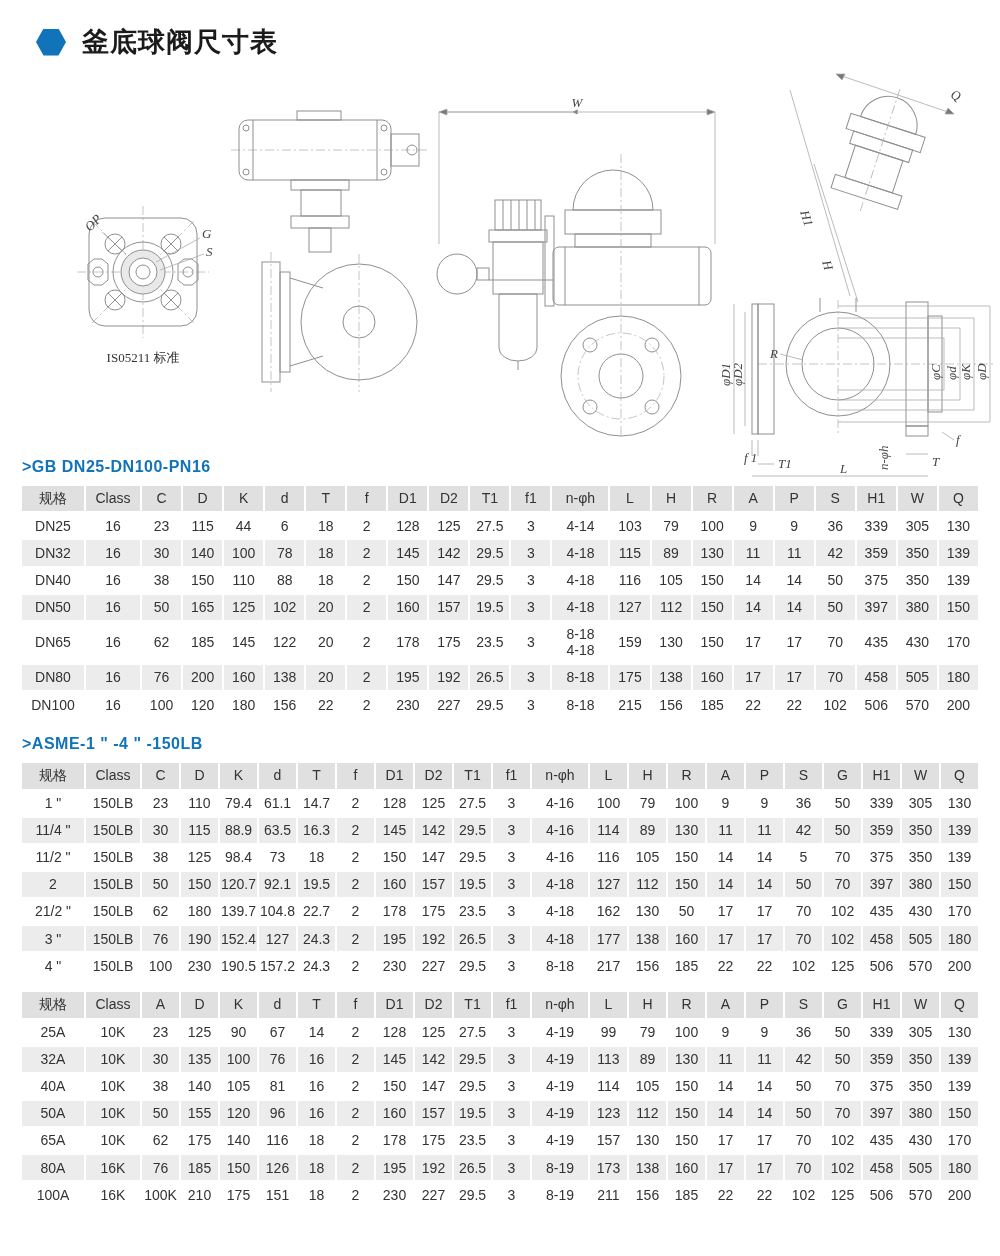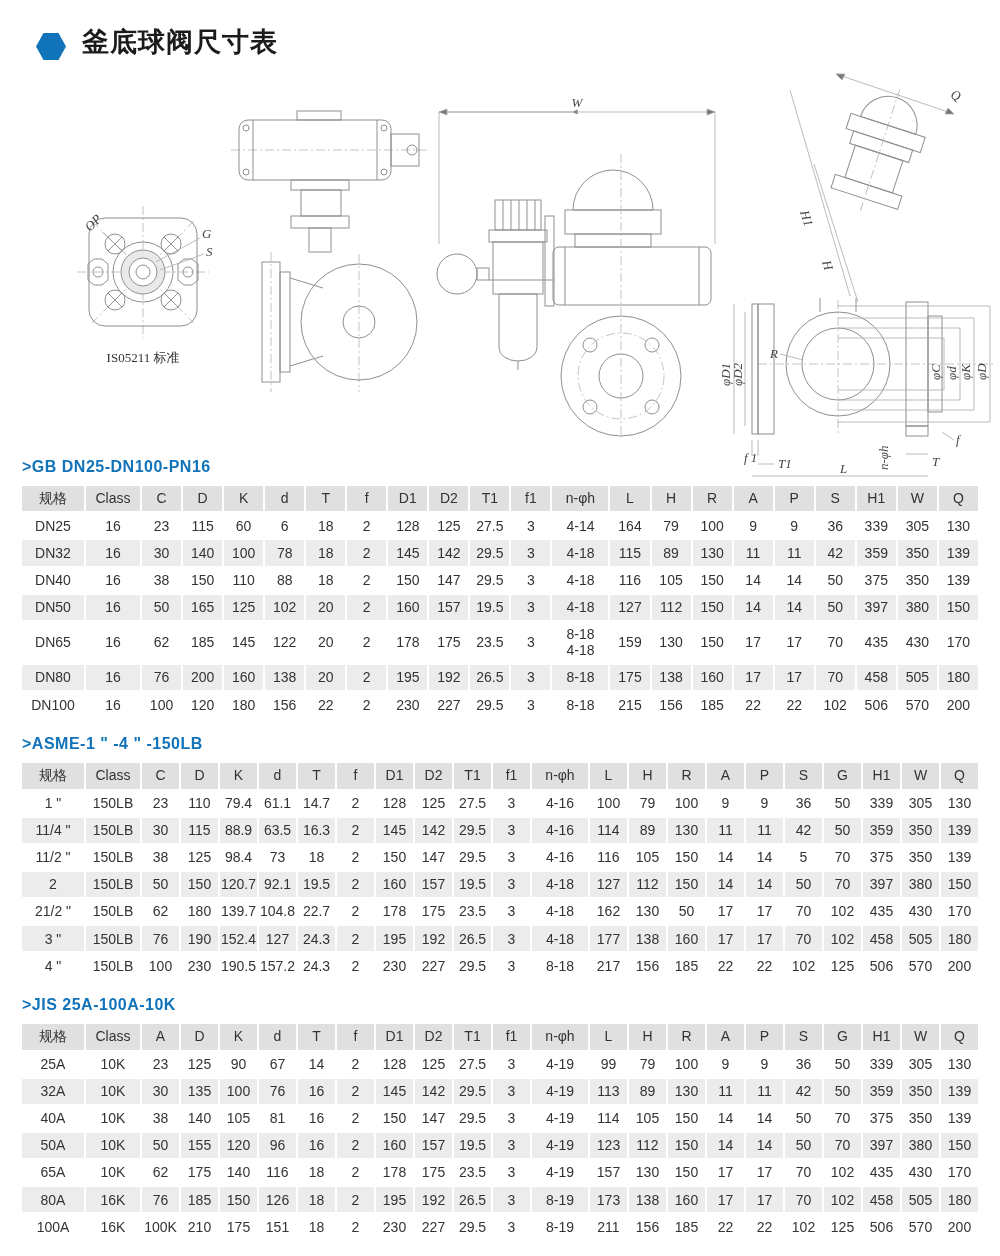--- a/index.html
+++ b/index.html
@@ -2,21 +2,21 @@
 <html><head>
 <meta charset="utf-8">
 <style>
   html,body{margin:0;padding:0;}
   body{
     width:1000px;height:1256px;background:#ffffff;
     font-family:"Liberation Sans",sans-serif;color:#3a3a3a;
     overflow:hidden;position:relative;
   }
   
-  .title-row{display:flex;align-items:flex-end;gap:16px;padding:24px 0 4px 36px;}
+  .title-row{display:flex;align-items:center;gap:16px;padding:24px 0 4px 36px;}
   .hexagon{width:30px;height:27px;background:#1173b9;
     clip-path:polygon(25% 0,75% 0,100% 50%,75% 100%,25% 100%,0 50%);}
   .page-title{font-size:27px;font-weight:bold;color:#1b1b1b;letter-spacing:1px;}
   
   .drawings{position:relative;height:378px;}
   .drawing{position:absolute;}
   .drawing svg{display:block;}
   .dwg-line{stroke:#8f8f8f;fill:none;stroke-width:1;}
   .dwg-thin{stroke:#aaaaaa;fill:none;stroke-width:0.8;}
   .dwg-center{stroke:#b5b5b5;fill:none;stroke-width:0.8;stroke-dasharray:9 3 2 3;}
@@ -314,30 +314,30 @@
           <th>W</th>
           <th>Q</th>
         </tr>
       </thead>
       <tbody>
         <tr>
           <td>DN25</td>
           <td>16</td>
           <td>23</td>
           <td>115</td>
-          <td>60</td>
+          <td>44</td>
           <td>6</td>
           <td>18</td>
           <td>2</td>
           <td>128</td>
           <td>125</td>
           <td>27.5</td>
           <td>3</td>
           <td>4-14</td>
-          <td>164</td>
+          <td>103</td>
           <td>79</td>
           <td>100</td>
           <td>9</td>
           <td>9</td>
           <td>36</td>
           <td>339</td>
           <td>305</td>
           <td>130</td>
         </tr>
         <tr>
@@ -720,21 +720,20 @@
           <td>125</td>
           <td>506</td>
           <td>570</td>
           <td>200</td>
         </tr>
       </tbody>
     </table>
 </div>
 
 <div>
-  <div class="section-title">&gt;JIS 25A-100A-10K</div>
   <table class="dim-table">
       <colgroup>
         <col style="width: 62px;">
         <col style="width: 54px;">
         <col>
         <col>
         <col>
         <col>
         <col>
         <col>

